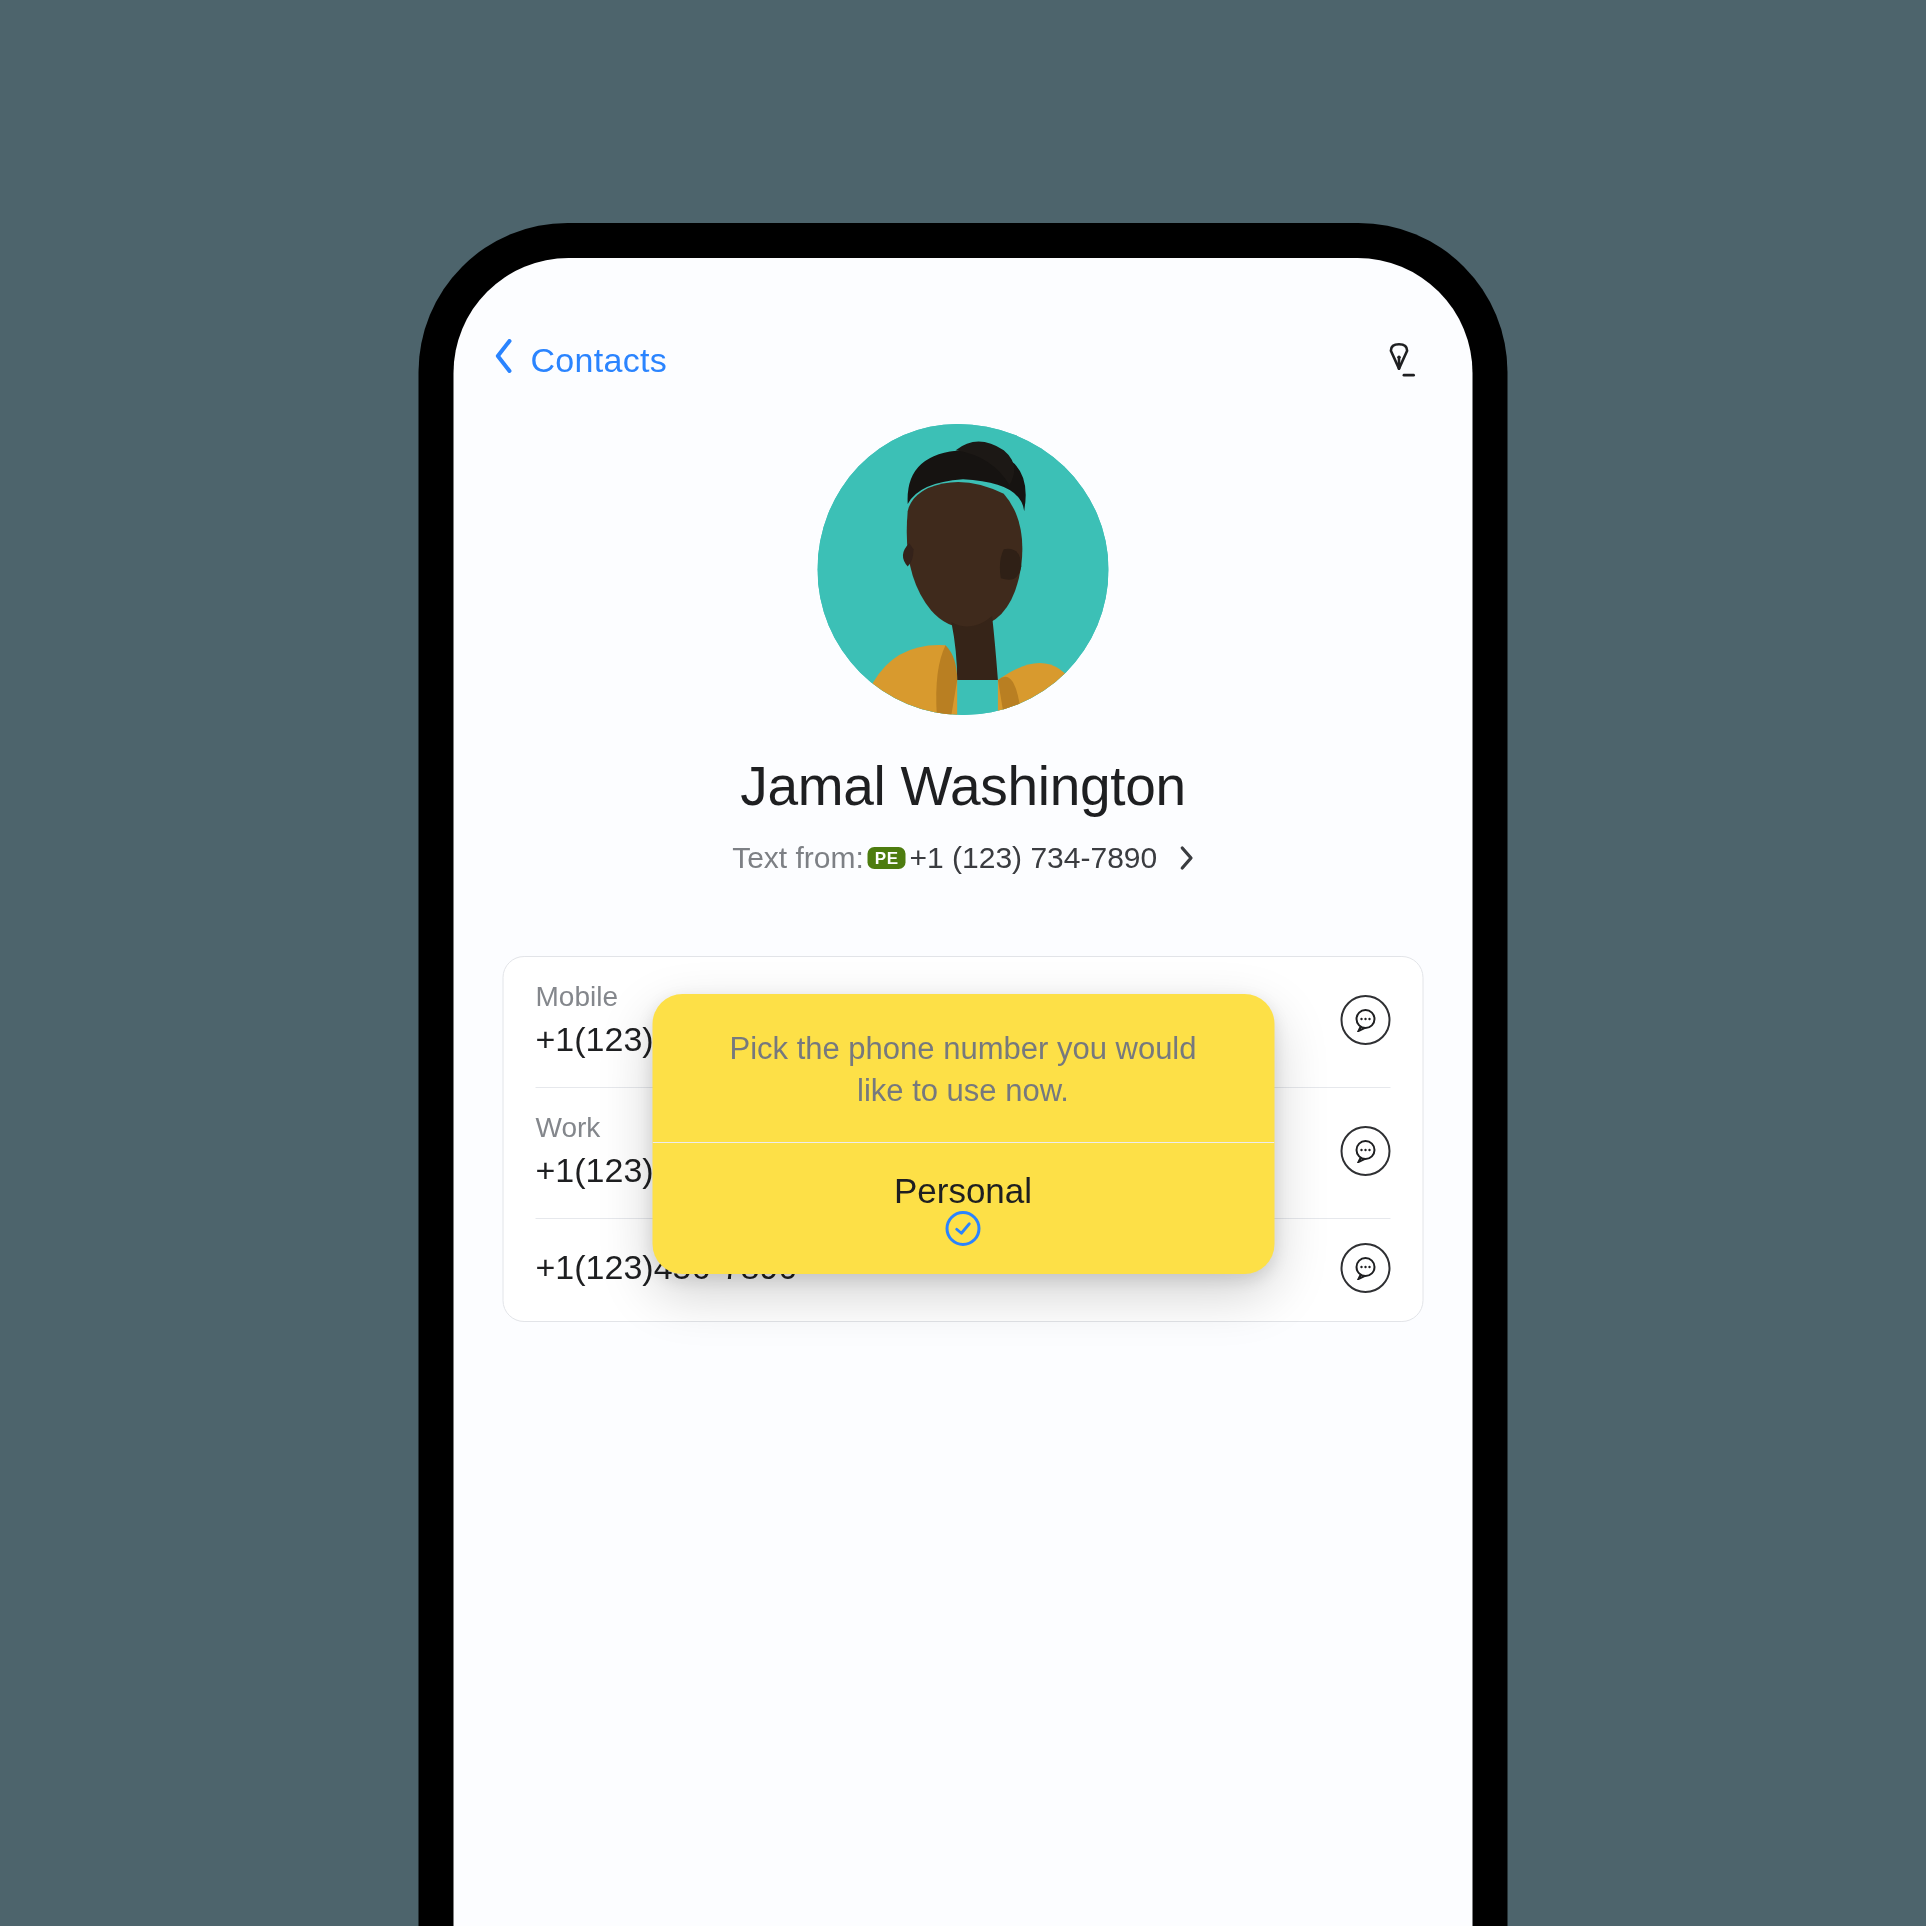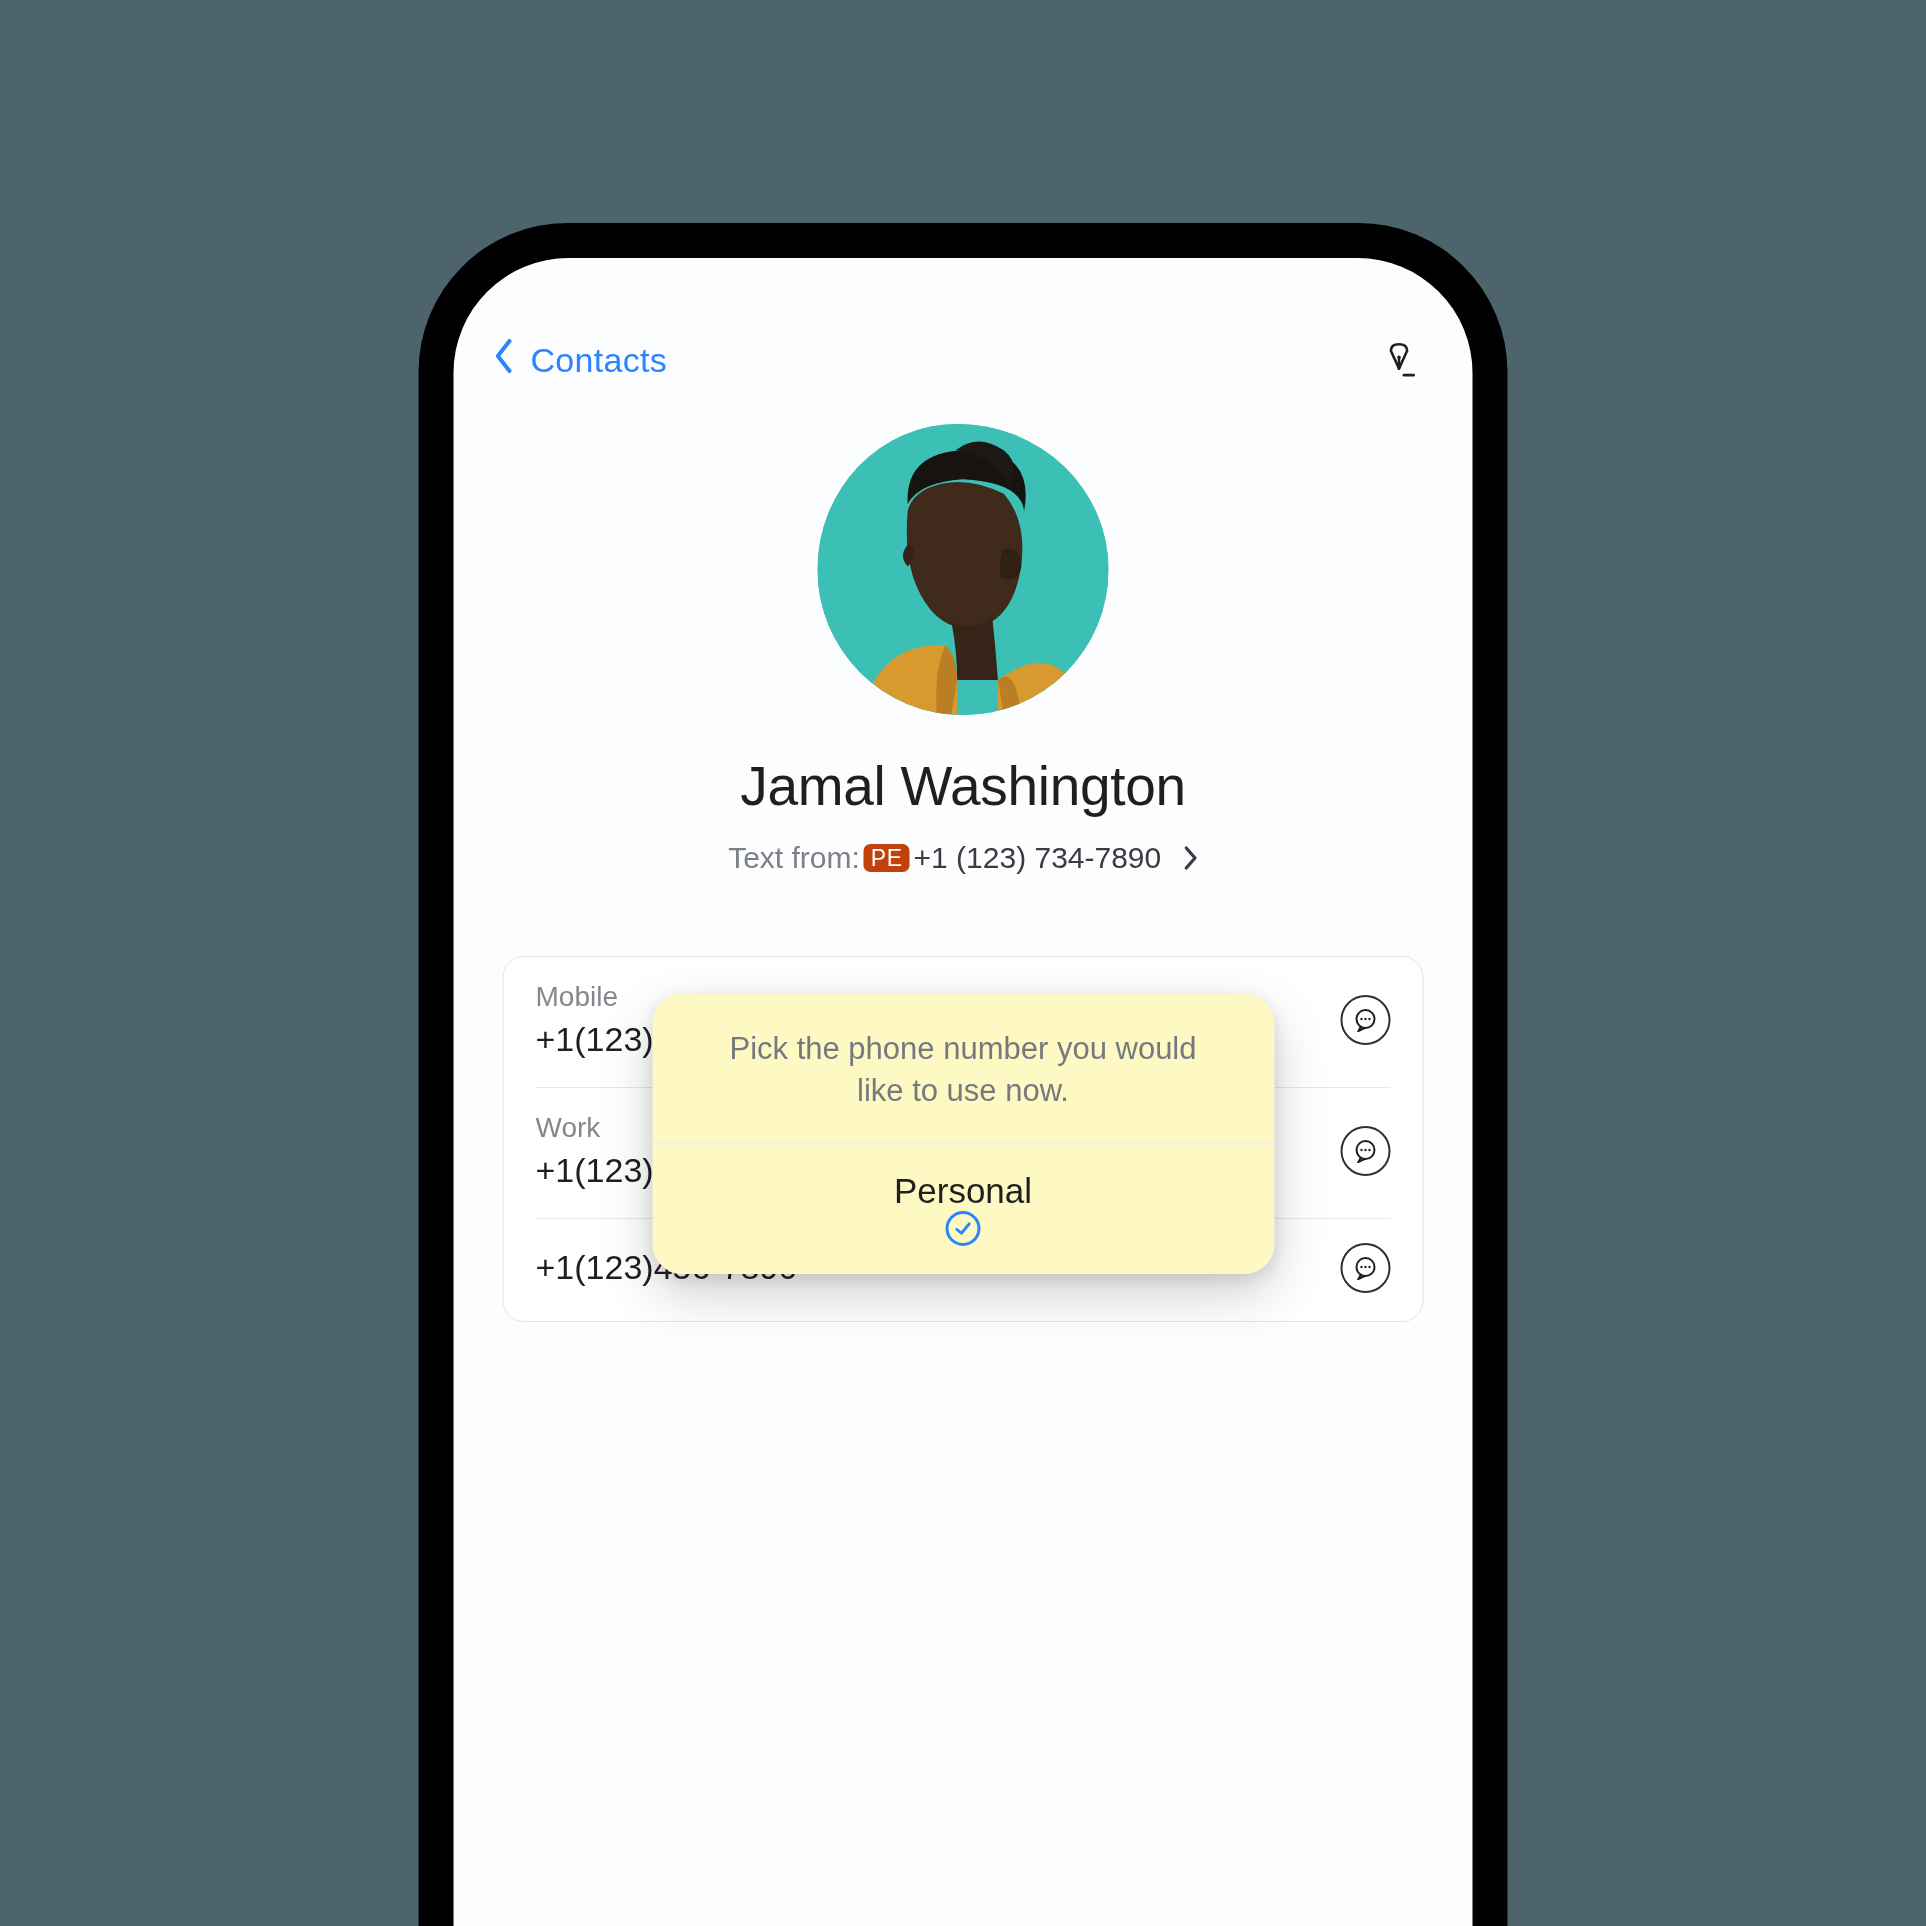--- a/index.html
+++ b/index.html
@@ -84,24 +84,24 @@
   .textfrom {
     display: flex;
     align-items: center;
     justify-content: center;
     gap: 4px;
     margin-top: 23px;
     font-size: 30px;
   }
   .textfrom .lbl { color: #7d8085; }
   .textfrom .badge {
-    background: #c2410c;
+    background: #4d7c0f;
     color: #fff;
-    font-size: 23px;
-    font-weight: 400;
+    font-size: 17px;
+    font-weight: 700;
     padding: 2.7px 6.8px;
     border-radius: 6.8px;
     letter-spacing: 0.7px;
     line-height: 1;
   }
   .textfrom .num { color: #3a3c40; font-weight: 400; }
   .textfrom .chev { color: #3a3c40; margin-left: 17.6px; }
   .textfrom .chev svg { width: 15px; height: 26px; display:block; }
 
   
@@ -131,21 +131,21 @@
   }
   .msg-btn svg { width: 24px; height: 24px; }
 
   
   .popover {
     position: absolute;
     left: 50%;
     top: 736px;
     transform: translateX(-50%);
     width: 622px;
-    background: #fef9c3;
+    background: #fde047;
     border-radius: 30px;
     box-shadow: 0 20px 54px rgba(0,0,0,0.18), 0 5.4px 16px rgba(0,0,0,0.10);
     overflow: hidden;
   }
   .popover .hint {
     text-align: center;
     color: #76797e;
     font-size: 31px;
     line-height: 1.35;
     padding: 34px 61px 30px 61px;

